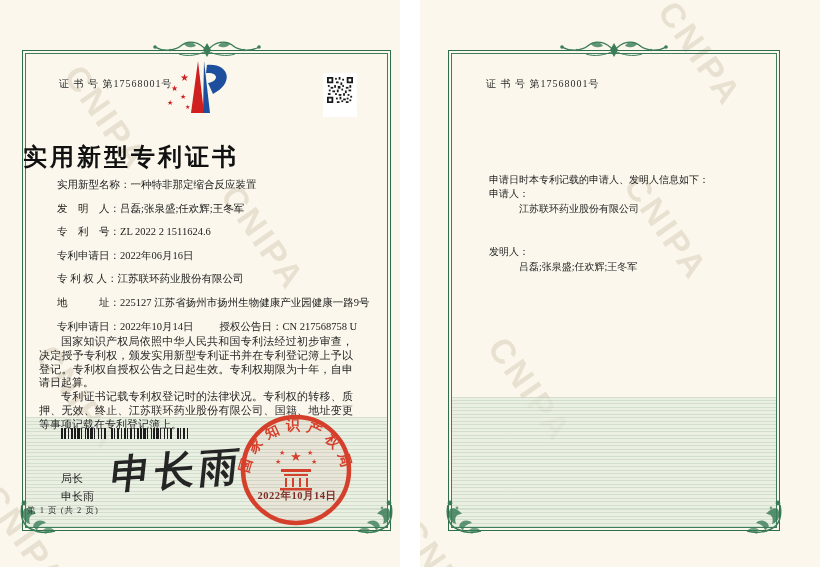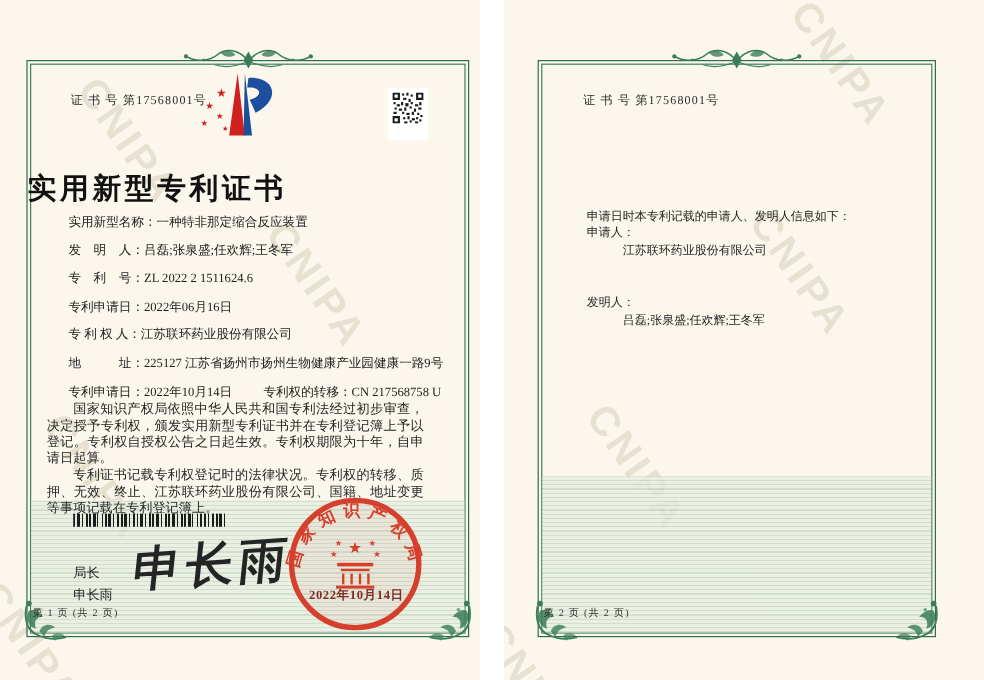--- a/index.html
+++ b/index.html
@@ -163,21 +163,21 @@
       <h1 class="title">实用新型专利证书</h1>
 
       <div class="fields">
         <div class="frow" style="top:0"><span class="flabel">实用新型名称：</span><span class="fvalue">一种特非那定缩合反应装置</span></div>
         <div class="frow" style="top:24px"><span class="flabel">发　明　人：</span><span class="fvalue">吕磊;张泉盛;任欢辉;王冬军</span></div>
         <div class="frow" style="top:47px"><span class="flabel">专　利　号：</span><span class="fvalue">ZL 2022 2 1511624.6</span></div>
         <div class="frow" style="top:71px"><span class="flabel">专利申请日：</span><span class="fvalue">2022年06月16日</span></div>
         <div class="frow" style="top:94px"><span class="flabel">专 利 权 人：</span><span class="fvalue">江苏联环药业股份有限公司</span></div>
         <div class="frow" style="top:118px"><span class="flabel">地　　　址：</span><span class="fvalue">225127 江苏省扬州市扬州生物健康产业园健康一路9号</span></div>
         <div class="frow" style="top:142px">
-          <span class="flabel">专利申请日：</span><span class="fvalue">2022年10月14日</span><span class="flabel glabel2">专利权的转移：</span><span class="fvalue">CN 217568758 U</span>
+          <span class="flabel">专利申请日：</span><span class="fvalue">2022年10月14日</span><span class="flabel glabel2">授权公告日：</span><span class="fvalue">CN 217568758 U</span>
         </div>
       </div>
 
       <div class="paras">
         <p>国家知识产权局依照中华人民共和国专利法经过初步审查，决定授予专利权，颁发实用新型专利证书并在专利登记簿上予以登记。专利权自授权公告之日起生效。专利权期限为十年，自申请日起算。</p>
         <p>专利证书记载专利权登记时的法律状况。专利权的转移、质押、无效、终止、江苏联环药业股份有限公司、国籍、地址变更等事项记载在专利登记簿上。</p>
       </div>
 
       <div class="barcode"></div>
 
@@ -240,17 +240,16 @@
 
       <div class="certline" style="left:37px;top:26px">证 书 号 第17568001号</div>
 
 
       <div class="p2body" style="left:40px;top:122px">申请日时本专利记载的申请人、发明人信息如下：</div>
       <div class="p2body" style="left:40px;top:136px">申请人：</div>
       <div class="p2body" style="left:70px;top:151px">江苏联环药业股份有限公司</div>
       <div class="p2body" style="left:40px;top:194px">发明人：</div>
       <div class="p2body" style="left:70px;top:209px">吕磊;张泉盛;任欢辉;王冬军</div>
 
-      <div class="pageno">第 2 页 (共 2 页)</div>
     </div>
   </div>
 
 </div>
 
 </body></html>

